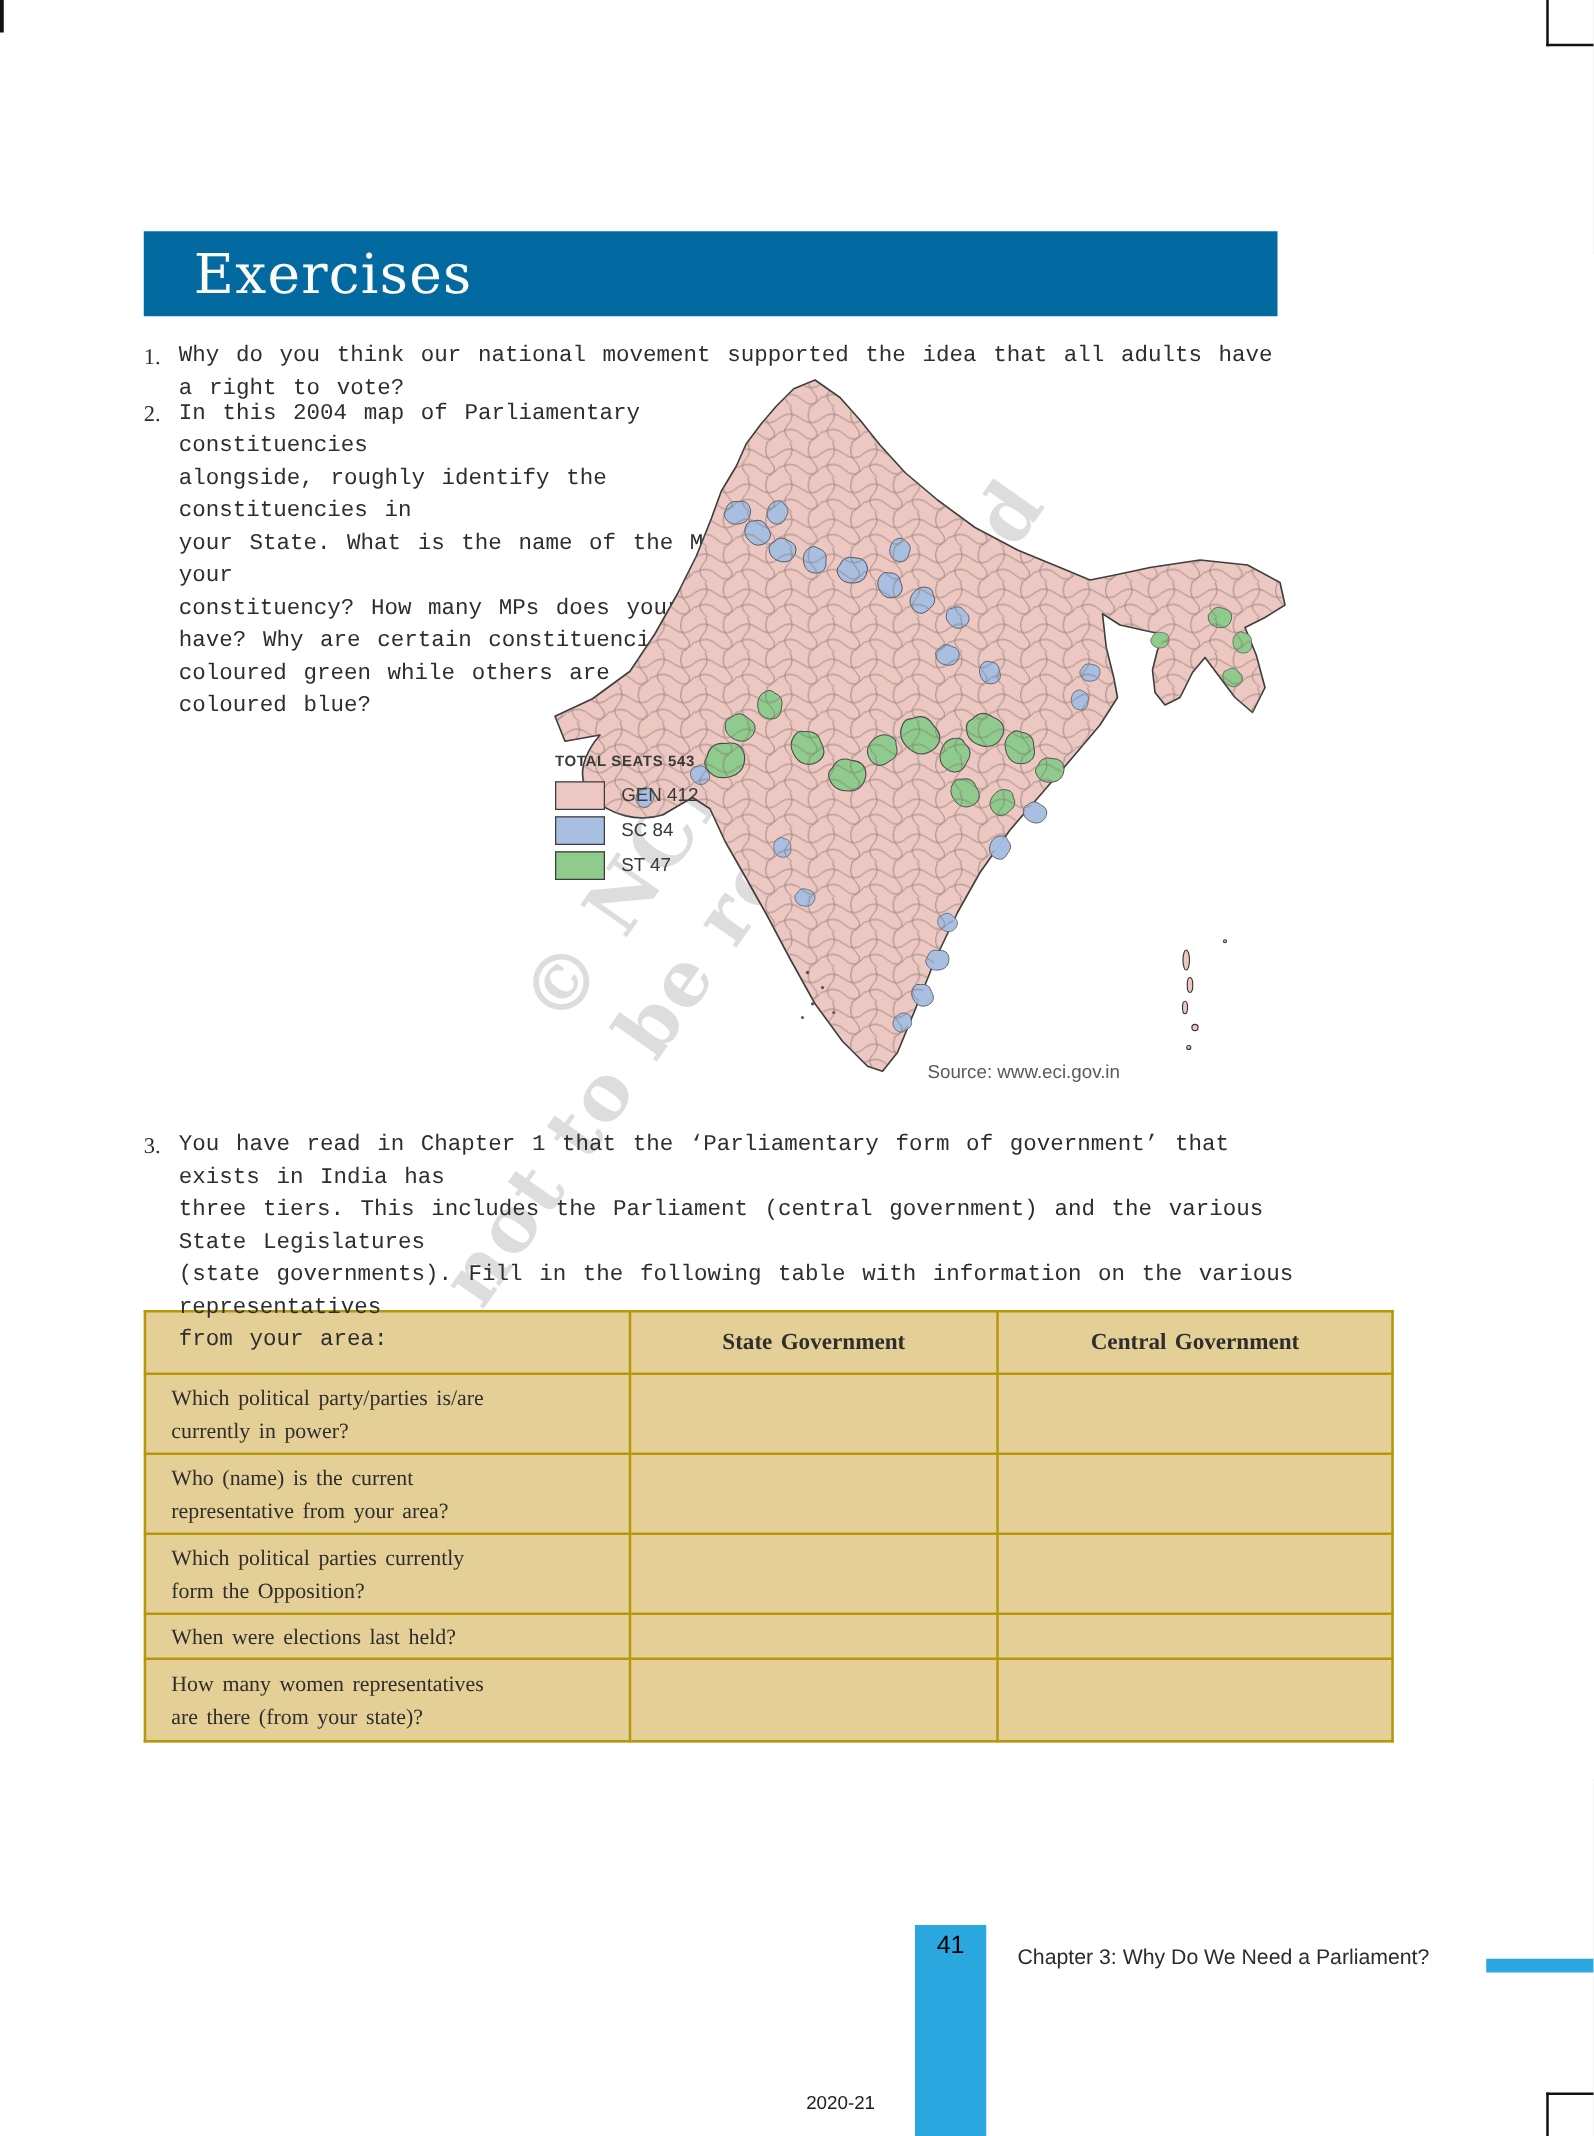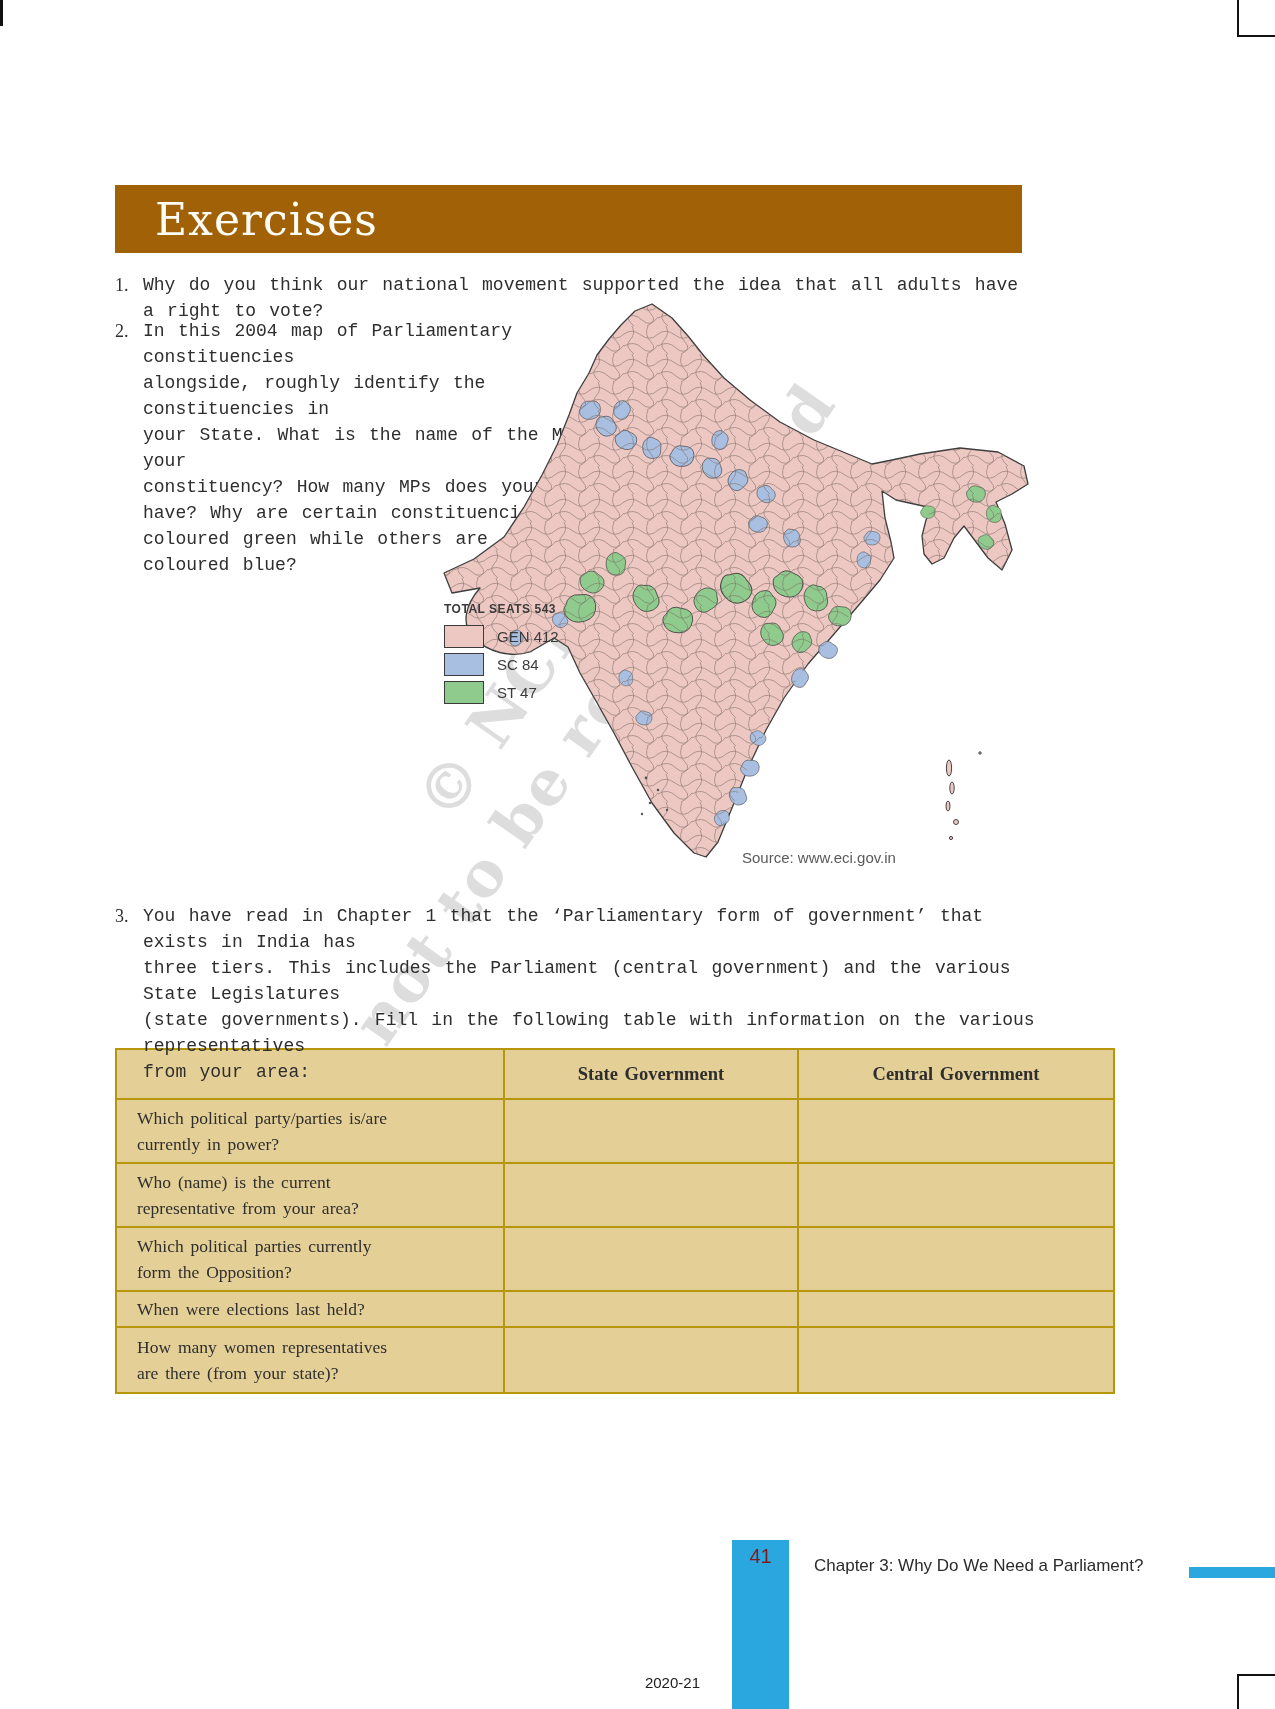--- a/index.html
+++ b/index.html
@@ -6,21 +6,21 @@
   .page{position:relative;width:1275px;height:1709px;background:#ffffff;overflow:hidden;
         font-family:"Liberation Serif",serif;color:#2e2e2e;margin:0 auto;}
   .abs{position:absolute;}
 
   
   .mark-tl{left:0;top:0;width:3px;height:26px;background:#111;}
   .mark-tr{left:1237px;top:-2px;width:40px;height:37px;border-left:2px solid #111;border-bottom:2px solid #111;}
   .mark-br{left:1237px;top:1674px;width:40px;height:37px;border-left:2px solid #111;border-top:2px solid #111;}
 
   
-  .exbar{left:115px;top:185px;width:867px;height:68px;background:#a16207;display:flex;align-items:center;
+  .exbar{left:115px;top:185px;width:867px;height:68px;background:#0369a1;display:flex;align-items:center;
          padding-left:40px;z-index:4;}
   .exbar .title{font-family:"DejaVu Serif",serif;font-size:44px;color:#fdfdf8;letter-spacing:1px;}
 
   
   .q{display:flex;z-index:4;font-size:18px;line-height:26px;word-spacing:2.5px;}
   .qnum{width:28px;flex-shrink:0;}
   .qtext{white-space:pre-line;font-family:Liberation Mono, monospace;}
   .q1{left:115px;top:272px;width:915px;}
   .q2{left:115px;top:318px;width:520px;}
   .q3{left:115px;top:903px;width:920px;}
@@ -51,21 +51,21 @@
   .fill-table th,.fill-table td{border:2px solid #b8960c;}
   .fill-table th{height:46px;font-size:18.5px;font-weight:bold;text-align:center;word-spacing:2px;}
   .fill-table td.lbl{font-size:17.5px;line-height:26px;padding:4px 14px 4px 20px;white-space:pre-line;
                      word-spacing:2.5px;vertical-align:middle;}
   .c1{width:388px;} .c2{width:294px;} .c3{width:316px;}
   tr.r1{height:64px;} tr.r2{height:64px;} tr.r3{height:64px;}
   tr.r4{height:24px;} tr.r5{height:66px;} tr.r6{height:66px;}
 
   
   .pagenum-box{left:732px;top:1540px;width:57px;height:169px;background:#2aa7df;z-index:4;
-               color:#7f1d1d;font-family:"Liberation Sans",sans-serif;font-size:20px;text-align:center;
+               color:#000000;font-family:"Liberation Sans",sans-serif;font-size:20px;text-align:center;
                padding-top:5px;box-sizing:border-box;}
   .chapter-line{left:814px;top:1556px;font-family:"Liberation Sans",sans-serif;font-size:17px;color:#2b2b2b;z-index:4;}
   .chapter-bar{left:1189px;top:1567px;width:86px;height:11px;background:#2aa7df;z-index:4;}
   .edition{left:560px;top:1674px;width:140px;text-align:right;font-family:"Liberation Sans",sans-serif;
            font-size:15px;color:#222;z-index:4;}
 
   .g{fill:#8ecb8c;stroke:#4a4a4a;stroke-width:.8;vector-effect:non-scaling-stroke;}
   .b{fill:#a9bfe2;stroke:#4a4a4a;stroke-width:.8;vector-effect:non-scaling-stroke;}
 </style>
 </head>

